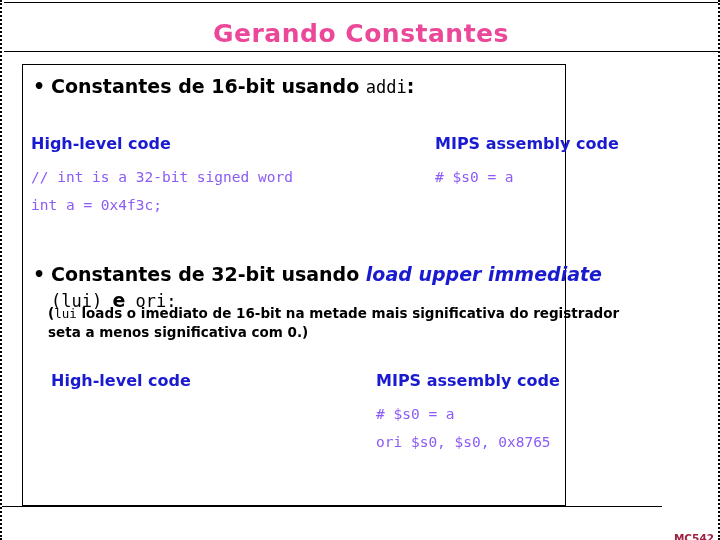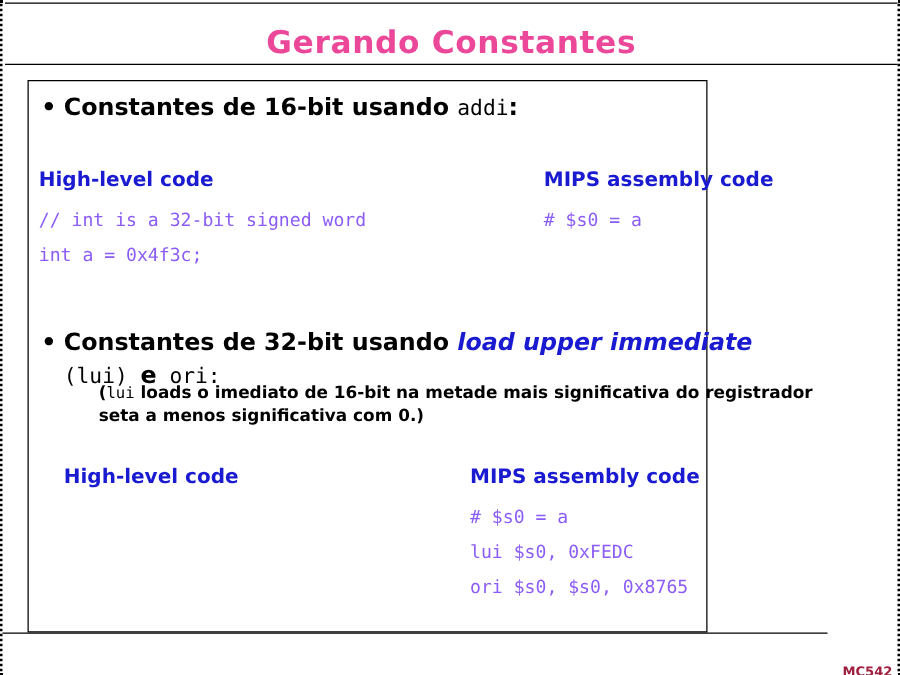--- a/index.html
+++ b/index.html
@@ -149,21 +149,21 @@
   }
   #bullet-2 .mono { font-size: 17px; }
   #bullet-2 .second-row {
     display: block;
     margin-left: 18px;
   }
 
   
   #note-paragraph {
     position: absolute;
-    left: 56px;
+    left: 25px;
     top: 239px;
     width: 600px;
     font-family: "DejaVu Sans", sans-serif;
     font-weight: bold;
     font-size: 13.5px;
     line-height: 19px;
     color: #000000;
   }
   #note-paragraph .mono {
     font-family: "DejaVu Sans Mono", monospace;
@@ -232,21 +232,20 @@
     </div>
 
     <div id="code-block-2">
       <div class="code-col col-left">
         <div class="code-header">High-level code</div>
         <div class="code-line blank"></div>
       </div>
       <div class="code-col col-right">
         <div class="code-header">MIPS assembly code</div>
         <div class="code-line"># $s0 = a</div>
-        <div class="code-line">lui $s0, 0xFEDC</div>
         <div class="code-line">ori $s0, $s0, 0x8765</div>
       </div>
     </div>
 
   </div>
 
   <div id="footer-rule"></div>
 
   <div id="footer-box">
     <div>MC542</div>

